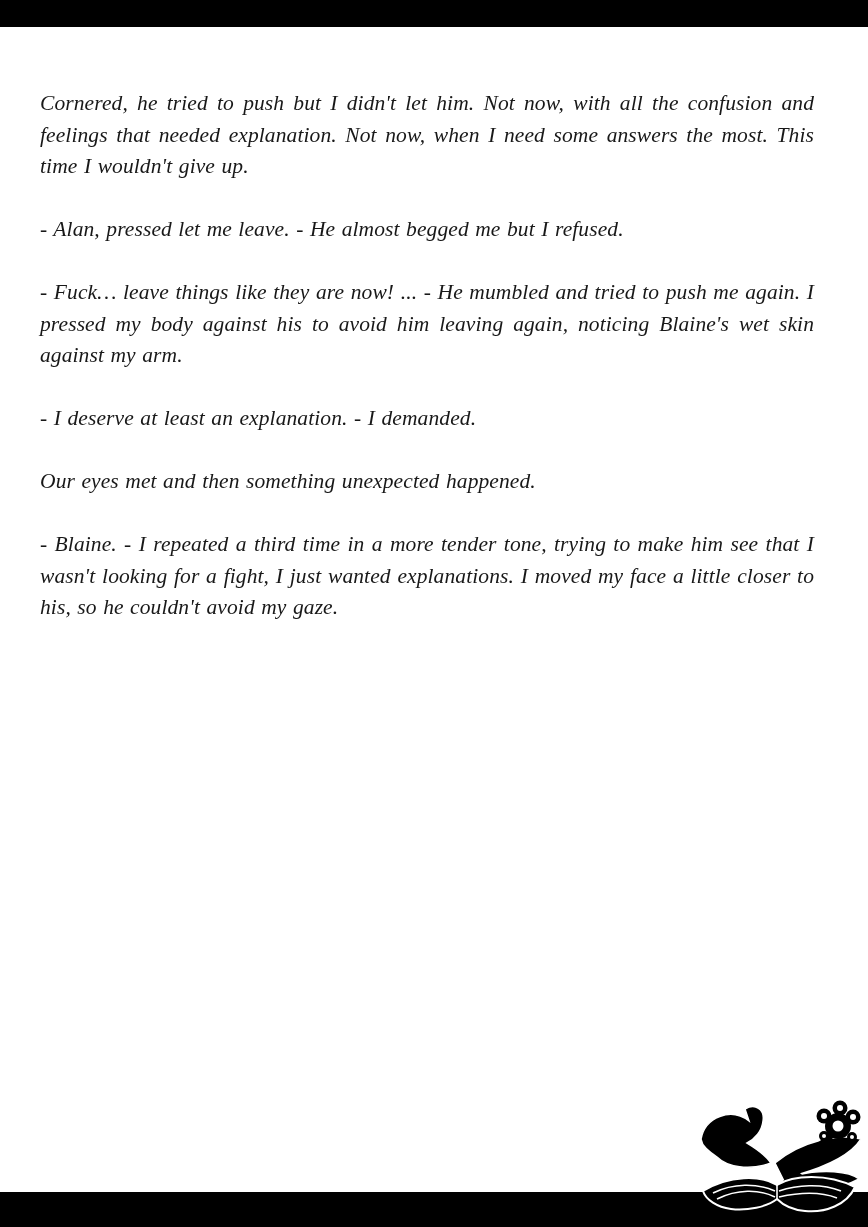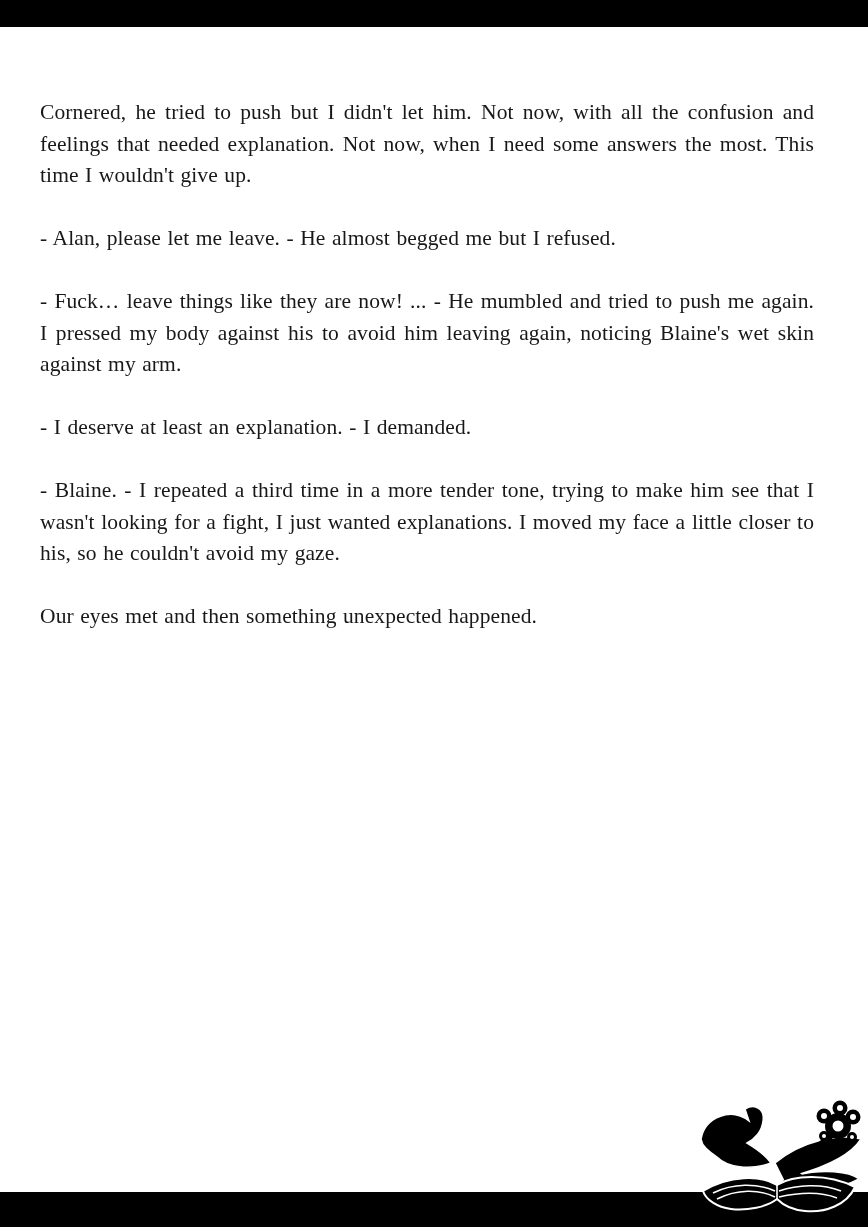--- a/index.html
+++ b/index.html
@@ -25,24 +25,25 @@
   }
   .bottom-bar {
     position: absolute;
     bottom: 0; left: 0;
     width: 100%; height: 35px;
     background: var(--bar);
     z-index: 1;
   }
   .content {
     position: absolute;
-    top: 97px;
+    top: 88px;
     left: 40px;
     width: 774px;
     color: var(--text);
+    font-style: italic;
   }
   .content p {
     margin: 0 0 31.5px 0;
     font-size: 21.5px;
     line-height: 31.5px;
     text-align: justify;
     letter-spacing: 0.1px;
     word-spacing: 1px;
   }
   .logo {
@@ -54,25 +55,25 @@
     z-index: 2;
   }
 </style>
 </head>
 <body>
 
 <div class="top-bar"></div>
 
 <main class="content">
   <p>Cornered, he tried to push but I didn't let him. Not now, with all the confusion and feelings that needed explanation. Not now, when I need some answers the most. This time I wouldn't give up.</p>
-  <p>- Alan, please let me leave. - He almost begged me but I refused.</p>
+  <p>- Alan, pressed let me leave. - He almost begged me but I refused.</p>
   <p>- Fuck… leave things like they are now! ... - He mumbled and tried to push me again. I pressed my body against his to avoid him leaving again, noticing Blaine's wet skin against my arm.</p>
   <p>- I deserve at least an explanation. - I demanded.</p>
+  <p>Our eyes met and then something unexpected happened.</p>
   <p>- Blaine. - I repeated a third time in a more tender tone, trying to make him see that I wasn't looking for a fight, I just wanted explanations. I moved my face a little closer to his, so he couldn't avoid my gaze.</p>
-  <p>Our eyes met and then something unexpected happened.</p>
 </main>
 
 <svg class="logo" viewBox="0 0 175 120" xmlns="http://www.w3.org/2000/svg" aria-hidden="true">
 
   <g>
     <path d="M10,40 C14,18 40,8 58,22 L54,10 C64,4 74,10 72,22 C71,32 64,40 56,44 C66,50 76,58 80,64 C58,72 36,68 26,58 C17,52 11,47 10,40 Z" fill="#000" stroke="#fff" stroke-width="1.5"></path>
   </g>
 
   <g>
     <path d="M84,64 C110,42 148,34 170,40 C160,56 134,68 106,76 C132,70 158,72 168,80 C150,90 118,94 96,88 Z" fill="#000" stroke="#fff" stroke-width="1.5"></path>

